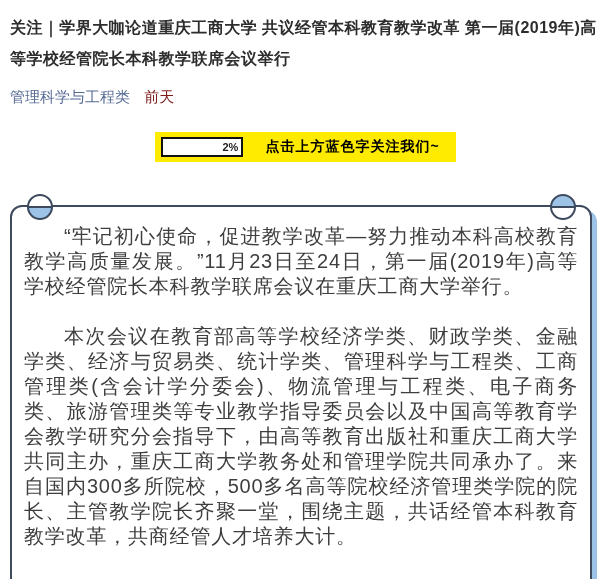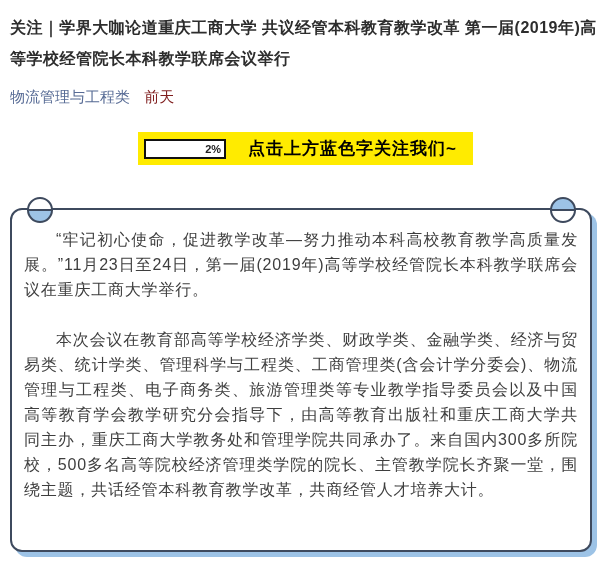--- a/index.html
+++ b/index.html
@@ -59,38 +59,38 @@
     display: inline-flex;
     align-items: center;
     justify-content: flex-end;
     padding-right: 3px;
     font-size: 11px;
     font-weight: bold;
     color: #222222;
   }
   .banner-text {
     margin-left: 22px;
-    font-size: 17px;
+    font-size: 14px;
     font-weight: bold;
     color: #000000;
     letter-spacing: 1px;
   }
   
   .content-box {
     position: relative;
     margin: 43px 19px 0 10px;
     border: 2px solid #3e4a5e;
     border-radius: 12px;
     box-shadow: 5px 5px 0 #9dc3e6;
     padding: 17px 12px 32px 12px;
     background: #ffffff;
   }
   .content-box p {
     margin: 0 0 25px 0;
-    font-size: 16px;
+    font-size: 20px;
     line-height: 25px;
     color: #3e3e3e;
     text-align: justify;
     text-indent: 2em;
     letter-spacing: 0.8px;
   }
   .content-box p:last-child {
     margin-bottom: 16px;
   }
   
@@ -123,21 +123,21 @@
   }
 </style>
 </head>
 <body>
 
 <div class="page">
 
   <h1 class="article-title">关注｜学界大咖论道重庆工商大学 共议经管本科教育教学改革 第一届(2019年)高等学校经管院长本科教学联席会议举行</h1>
 
   <div class="byline">
-    <span class="account-name">物流管理与工程类</span>
+    <span class="account-name">管理科学与工程类</span>
     <span class="publish-date">前天</span>
   </div>
 
   <div class="banner-row">
     <div class="follow-banner">
       <span class="progress-box">
         <span>2%</span>
       </span>
       <span class="banner-text">点击上方蓝色字关注我们~</span>
     </div>

